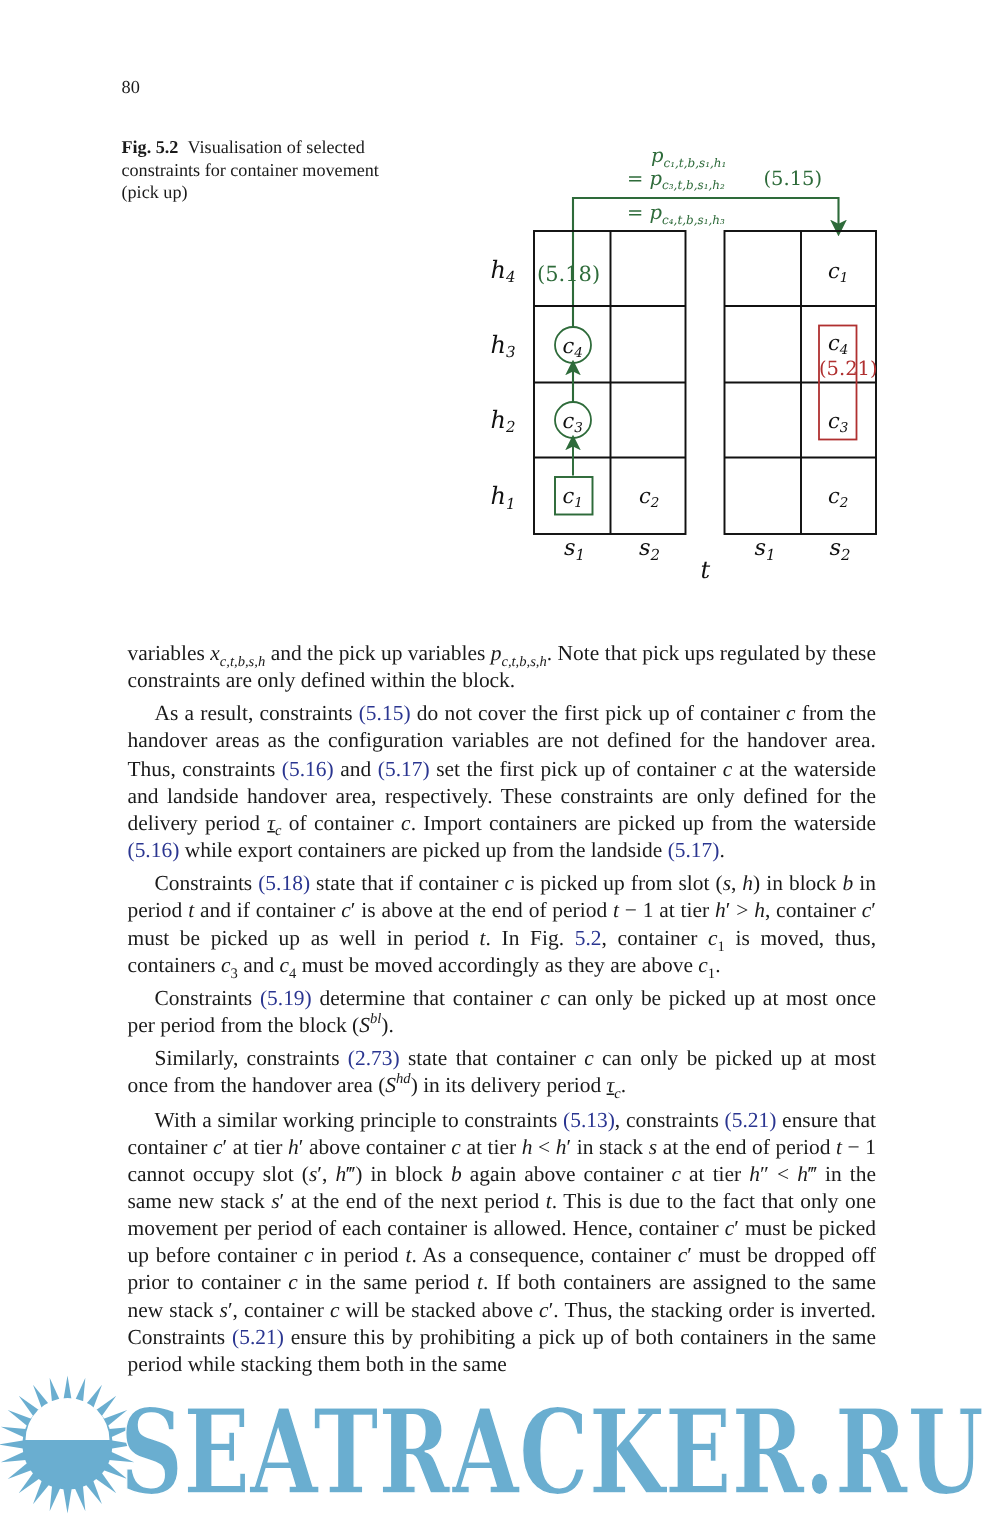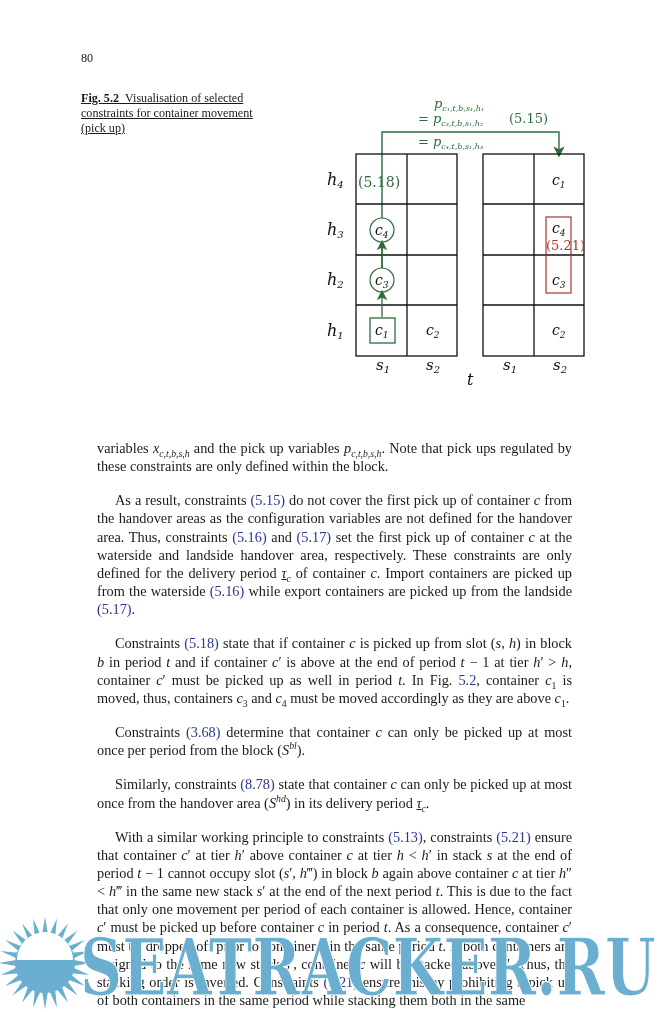--- a/index.html
+++ b/index.html
@@ -1,26 +1,26 @@
 <!DOCTYPE html>
 <html><head>
 <meta charset="utf-8">
 <style>
   html, body { margin: 0; padding: 0; background: #ffffff; }
   body { width: 666px; height: 1012px; position: relative; overflow: hidden;
          font-family: "Liberation Serif", "DejaVu Serif", serif; color: #1a1a1a; }
   .running-head { position: absolute; top: 51px; left: 81px; width: 507px; font-size: 12.2px;
                   display: flex; justify-content: space-between; }
   .running-head .sec { margin-right: 12px; }
-  .caption { position: absolute; top: 91px; left: 81px; width: 180px; font-size: 12.1px; line-height: 15px; text-decoration: underline; }
+  .caption { position: absolute; top: 91px; left: 81px; width: 180px; font-size: 12.1px; line-height: 15px; }
   .caption b { font-weight: bold; }
   svg.fig { position: absolute; left: 0; top: 0; }
   .body-text { position: absolute; top: 423px; left: 81px; width: 507px; font-size: 14.3px;
                line-height: 18.15px; text-align: justify; }
-  .body-text p { margin: 16px; }
+  .body-text p { margin: 4px; }
   .body-text p.ind { text-indent: 18px; }
   .ref { color: #2a3590; }
   i { font-style: italic; }
   sub, sup { font-size: 0.68em; line-height: 0; }
   .ul { text-decoration: underline; }
   .watermark { position: absolute; left: 0; top: 905px; width: 666px; height: 107px; }
 </style>
 </head>
 <body>
 
@@ -95,22 +95,22 @@
   <text x="552" y="233" font-style="italic" font-size="14" fill="#111">c<tspan font-size="9" dy="3">4</tspan></text>
   <text x="546" y="250" font-size="13" fill="#b03030">(5.21)</text>
   <text x="552" y="285" font-style="italic" font-size="14" fill="#111">c<tspan font-size="9" dy="3">3</tspan></text>
   <text x="552" y="335" font-style="italic" font-size="14" fill="#111">c<tspan font-size="9" dy="3">2</tspan></text>
 </svg>
 
 <div class="body-text">
   <p>variables <i>x</i><sub><i>c,t,b,s,h</i></sub> and the pick up variables <i>p</i><sub><i>c,t,b,s,h</i></sub>. Note that pick ups regulated by these constraints are only defined within the block.</p>
   <p class="ind">As a result, constraints <span class="ref">(5.15)</span> do not cover the first pick up of container <i>c</i> from the handover areas as the configuration variables are not defined for the handover area. Thus, constraints <span class="ref">(5.16)</span> and <span class="ref">(5.17)</span> set the first pick up of container <i>c</i> at the waterside and landside handover area, respectively. These constraints are only defined for the delivery period <span class="ul"><i>τ</i></span><sub><i>c</i></sub> of container <i>c</i>. Import containers are picked up from the waterside <span class="ref">(5.16)</span> while export containers are picked up from the landside <span class="ref">(5.17)</span>.</p>
   <p class="ind">Constraints <span class="ref">(5.18)</span> state that if container <i>c</i> is picked up from slot (<i>s</i>, <i>h</i>) in block <i>b</i> in period <i>t</i> and if container <i>c</i>′ is above at the end of period <i>t</i> − 1 at tier <i>h</i>′ &gt; <i>h</i>, container <i>c</i>′ must be picked up as well in period <i>t</i>. In Fig. <span class="ref">5.2</span>, container <i>c</i><sub>1</sub> is moved, thus, containers <i>c</i><sub>3</sub> and <i>c</i><sub>4</sub> must be moved accordingly as they are above <i>c</i><sub>1</sub>.</p>
-  <p class="ind">Constraints <span class="ref">(3.68)</span> determine that container <i>c</i> can only be picked up at most once per period from the block (<i>S</i><sup><i>bl</i></sup>).</p>
-  <p class="ind">Similarly, constraints <span class="ref">(8.78)</span> state that container <i>c</i> can only be picked up at most once from the handover area (<i>S</i><sup><i>hd</i></sup>) in its delivery period <span class="ul"><i>τ</i></span><sub><i>c</i></sub>.</p>
+  <p class="ind">Constraints <span class="ref">(5.19)</span> determine that container <i>c</i> can only be picked up at most once per period from the block (<i>S</i><sup><i>bl</i></sup>).</p>
+  <p class="ind">Similarly, constraints <span class="ref">(2.73)</span> state that container <i>c</i> can only be picked up at most once from the handover area (<i>S</i><sup><i>hd</i></sup>) in its delivery period <span class="ul"><i>τ</i></span><sub><i>c</i></sub>.</p>
   <p class="ind">With a similar working principle to constraints <span class="ref">(5.13)</span>, constraints <span class="ref">(5.21)</span> ensure that container <i>c</i>′ at tier <i>h</i>′ above container <i>c</i> at tier <i>h</i> &lt; <i>h</i>′ in stack <i>s</i> at the end of period <i>t</i> − 1 cannot occupy slot (<i>s</i>′, <i>h</i>‴) in block <i>b</i> again above container <i>c</i> at tier <i>h</i>″ &lt; <i>h</i>‴ in the same new stack <i>s</i>′ at the end of the next period <i>t</i>. This is due to the fact that only one movement per period of each container is allowed. Hence, container <i>c</i>′ must be picked up before container <i>c</i> in period <i>t</i>. As a consequence, container <i>c</i>′ must be dropped off prior to container <i>c</i> in the same period <i>t</i>. If both containers are assigned to the same new stack <i>s</i>′, container <i>c</i> will be stacked above <i>c</i>′. Thus, the stacking order is inverted. Constraints <span class="ref">(5.21)</span> ensure this by prohibiting a pick up of both containers in the same period while stacking them both in the same</p>
 </div>
 
 <svg class="watermark" viewBox="0 0 666 107">
   <g>
     <g id="rays" fill="#6aaed0">
         <polygon points="70.77756639571908,54.60631900227866 91,58 70.77756639571908,61.39368099772134"></polygon>
         <polygon points="70.77756639571908,61.39368099772134 89.43258800929715,69.90567607471596 69.02086784529345,67.94976924149233"></polygon>
         <polygon points="69.02086784529345,67.94976924149233 84.83716857408419,81 65.62718684757212,73.82779715422673"></polygon>
         <polygon points="65.62718684757212,73.82779715422674 77.5269119345812,90.5269119345812 60.82779715422674,78.62718684757212"></polygon>

